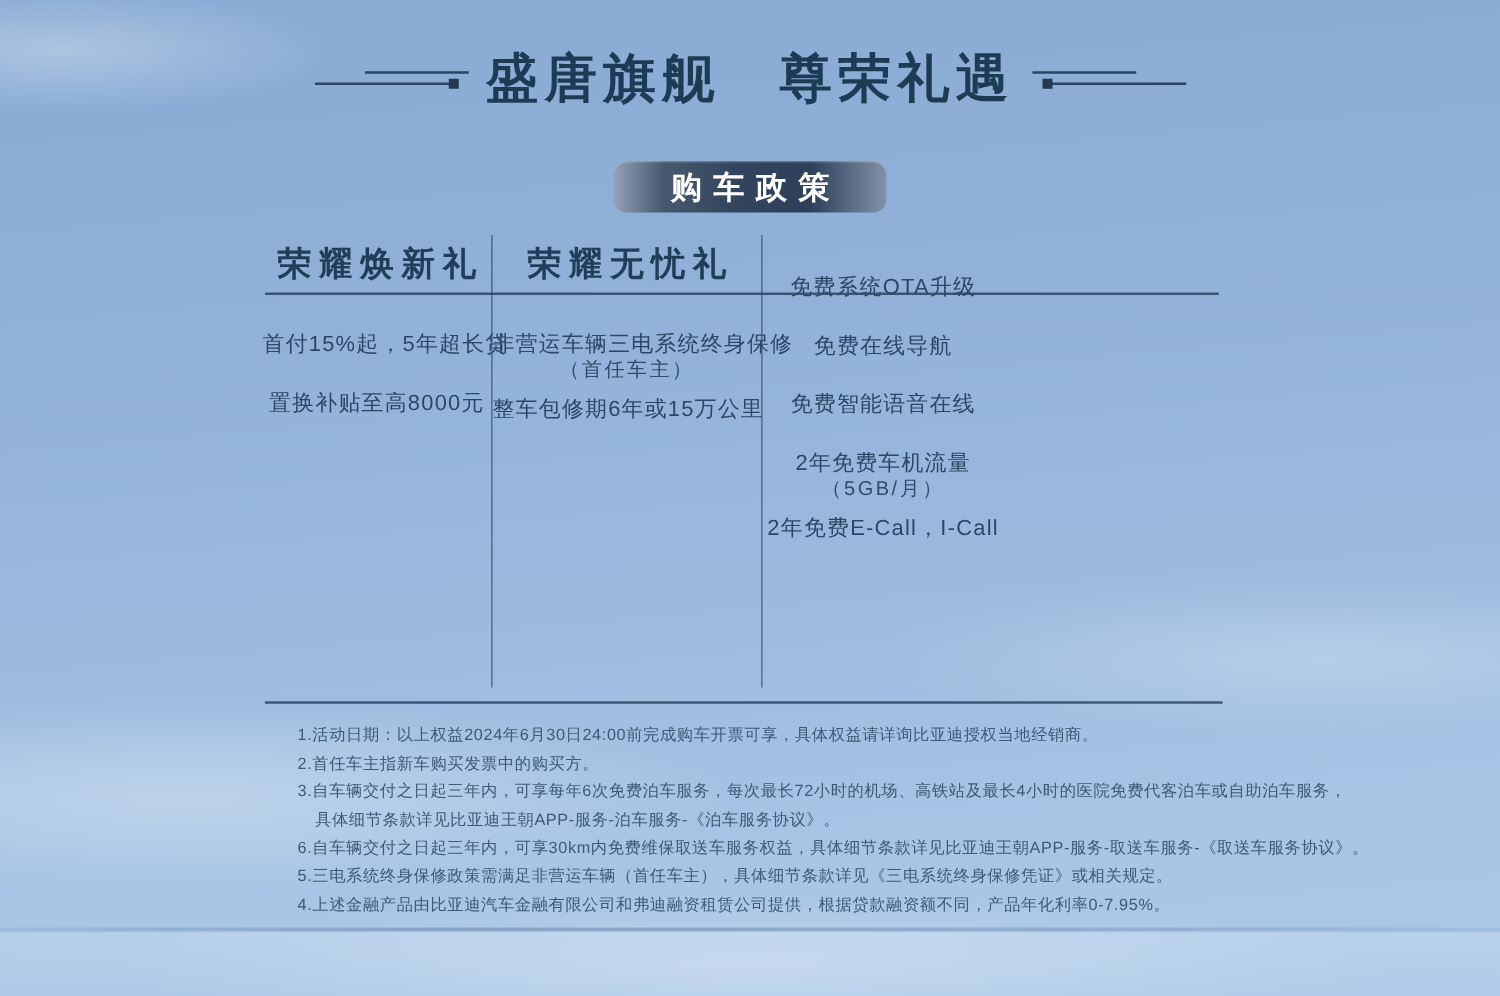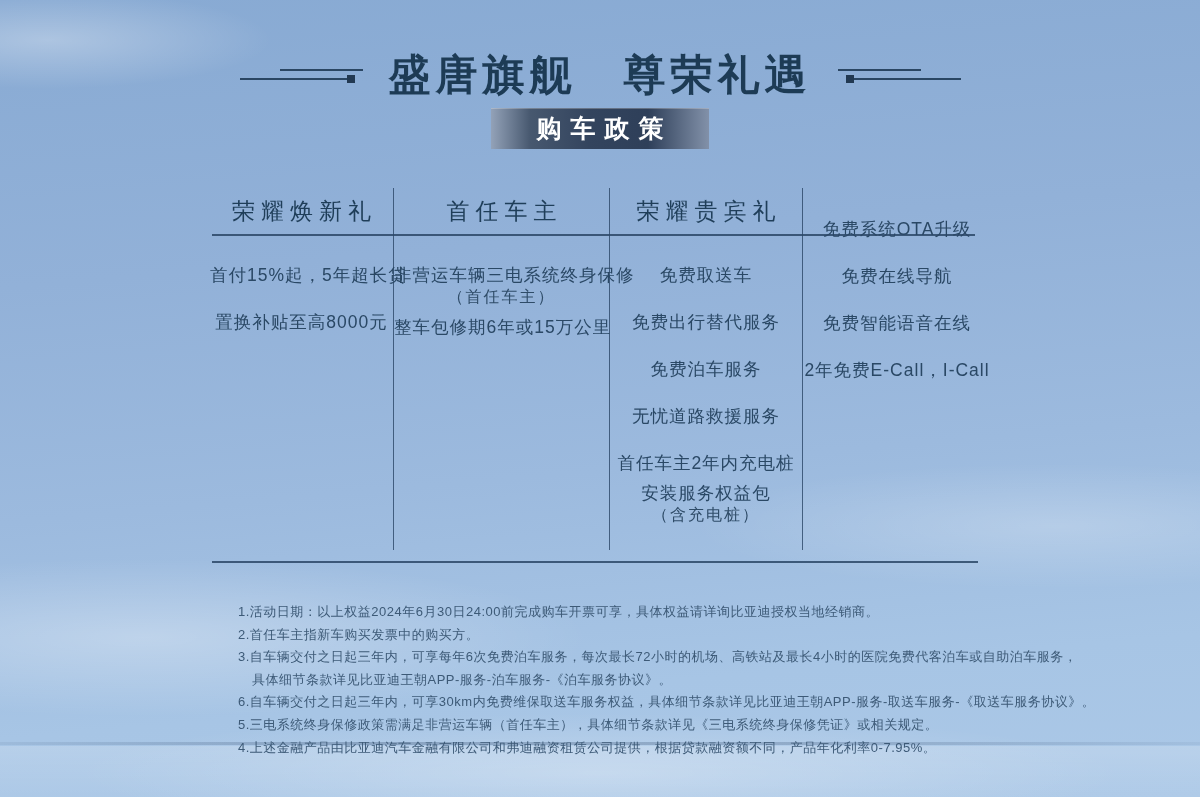--- a/index.html
+++ b/index.html
@@ -25,51 +25,51 @@
     position:absolute;left:0;top:746px;width:1200px;height:51px;
     background:linear-gradient(180deg, rgba(255,255,255,0.18), rgba(255,255,255,0.05));
   }
 
   
   .title-row{
     position:absolute;top:38px;left:0;width:1200px;
     display:flex;align-items:center;justify-content:center;gap:10px;
   }
   .page-title{
-    margin:12px;font-size:42px;font-weight:bold;color:#1d3b55;
+    margin:0;font-size:42px;font-weight:bold;color:#1d3b55;
     letter-spacing:5px;white-space:nowrap;line-height:1.2;
   }
   .ornament{flex:0 0 auto;}
   .ornament.right{transform:scaleX(-1);}
 
   
   .badge{
-    position:absolute;top:108px;left:50%;transform:translateX(-50%);
-    width:218px;height:41px;border-radius:0;
+    position:absolute;top:129px;left:50%;transform:translateX(-50%);
+    width:218px;height:41px;border-radius:10px;
     display:flex;align-items:center;justify-content:center;
     background:linear-gradient(90deg,#93a2b8 0%,#47586f 18%,#33445e 45%,#2e3f59 72%,#8291a9 100%);
     box-shadow:inset 0 1px 0 rgba(255,255,255,0.25);
   }
   .badge span{
     color:#ffffff;font-size:25px;font-weight:bold;letter-spacing:9px;margin-right:-9px;
     white-space:nowrap;
   }
 
   
   .benefits-table{
     position:absolute;top:188px;left:210px;width:781px;height:362px;
   }
   .cols{
     display:grid;grid-template-columns:184px 216px 193px 188px;height:362px;
   }
   .col{border-right:1px solid rgba(42,70,102,0.8);}
   .col:last-child{border-right:none;}
   .col-header{
     height:46px;display:flex;align-items:center;justify-content:center;
-    font-size:23px;font-weight:normal;color:#1f3e59;letter-spacing:6px;padding-left:6px;
+    font-size:27px;font-weight:bold;color:#1f3e59;letter-spacing:6px;padding-left:6px;
     box-sizing:border-box;white-space:nowrap;
   }
   .header-rule{
     position:absolute;top:46px;left:2px;width:763px;height:0;
     border-top:2px solid rgba(42,70,102,0.85);
   }
   .bottom-rule{
     position:absolute;top:373px;left:2px;width:766px;height:0;
     border-top:2px solid rgba(42,70,102,0.85);
   }
@@ -81,21 +81,21 @@
   .benefit-item.has-note{margin-bottom:14px;}
   .benefit-item .line2{display:block;margin-top:11px;}
   .benefit-note{
     display:block;margin-top:5px;font-size:16px;line-height:14px;
     color:#2f4c68;letter-spacing:2px;font-weight:normal;
   }
 
   
   .footnotes{
     position:absolute;top:577px;left:238px;width:740px;
-    font-size:13px;line-height:22.6px;color:#3d5a77;letter-spacing:0.5px;margin-top:24px;
+    font-size:13px;line-height:22.6px;color:#3d5a77;letter-spacing:0.5px;
   }
   .footnotes p{margin:0;white-space:nowrap;}
   .footnotes p.cont{padding-left:14px;}
 </style>
 </head>
 <body>
 
 <div class="poster">
   <div class="cloud-streak"></div>
   <div class="cloud-light-bottom"></div>
@@ -123,50 +123,40 @@
 
       <div class="col">
         <div class="col-header">荣耀焕新礼</div>
         <div class="col-items">
           <div class="benefit-item">首付15%起，5年超长贷</div>
           <div class="benefit-item">置换补贴至高8000元</div>
         </div>
       </div>
 
       <div class="col">
-        <div class="col-header">首任车主</div>
+        <div class="col-header">荣耀无忧礼</div>
         <div class="col-items">
           <div class="benefit-item has-note">
             <span>非营运车辆三电系统终身保修</span>
             <span class="benefit-note">（首任车主）</span>
           </div>
           <div class="benefit-item">整车包修期6年或15万公里</div>
         </div>
       </div>
 
-      <div class="col">
-        <div class="col-header">荣耀贵宾礼</div>
-        <div class="col-items">
-          <div class="benefit-item">免费取送车</div>
-          <div class="benefit-item">免费出行替代服务</div>
-          <div class="benefit-item">免费泊车服务</div>
-          <div class="benefit-item">无忧道路救援服务</div>
-          <div class="benefit-item has-note">
-            <span>首任车主2年内充电桩</span>
-            <span class="line2">安装服务权益包</span>
-            <span class="benefit-note">（含充电桩）</span>
-          </div>
-        </div>
-      </div>
 
       <div class="col">
         <div class="col-items">
           <div class="benefit-item">免费系统OTA升级</div>
           <div class="benefit-item">免费在线导航</div>
           <div class="benefit-item">免费智能语音在线</div>
+          <div class="benefit-item has-note">
+            <span>2年免费车机流量</span>
+            <span class="benefit-note">（5GB/月）</span>
+          </div>
           <div class="benefit-item">2年免费E-Call，I-Call</div>
         </div>
       </div>
 
     </div>
     <div class="header-rule"></div>
     <div class="bottom-rule"></div>
   </section>
 
   <section class="footnotes">

